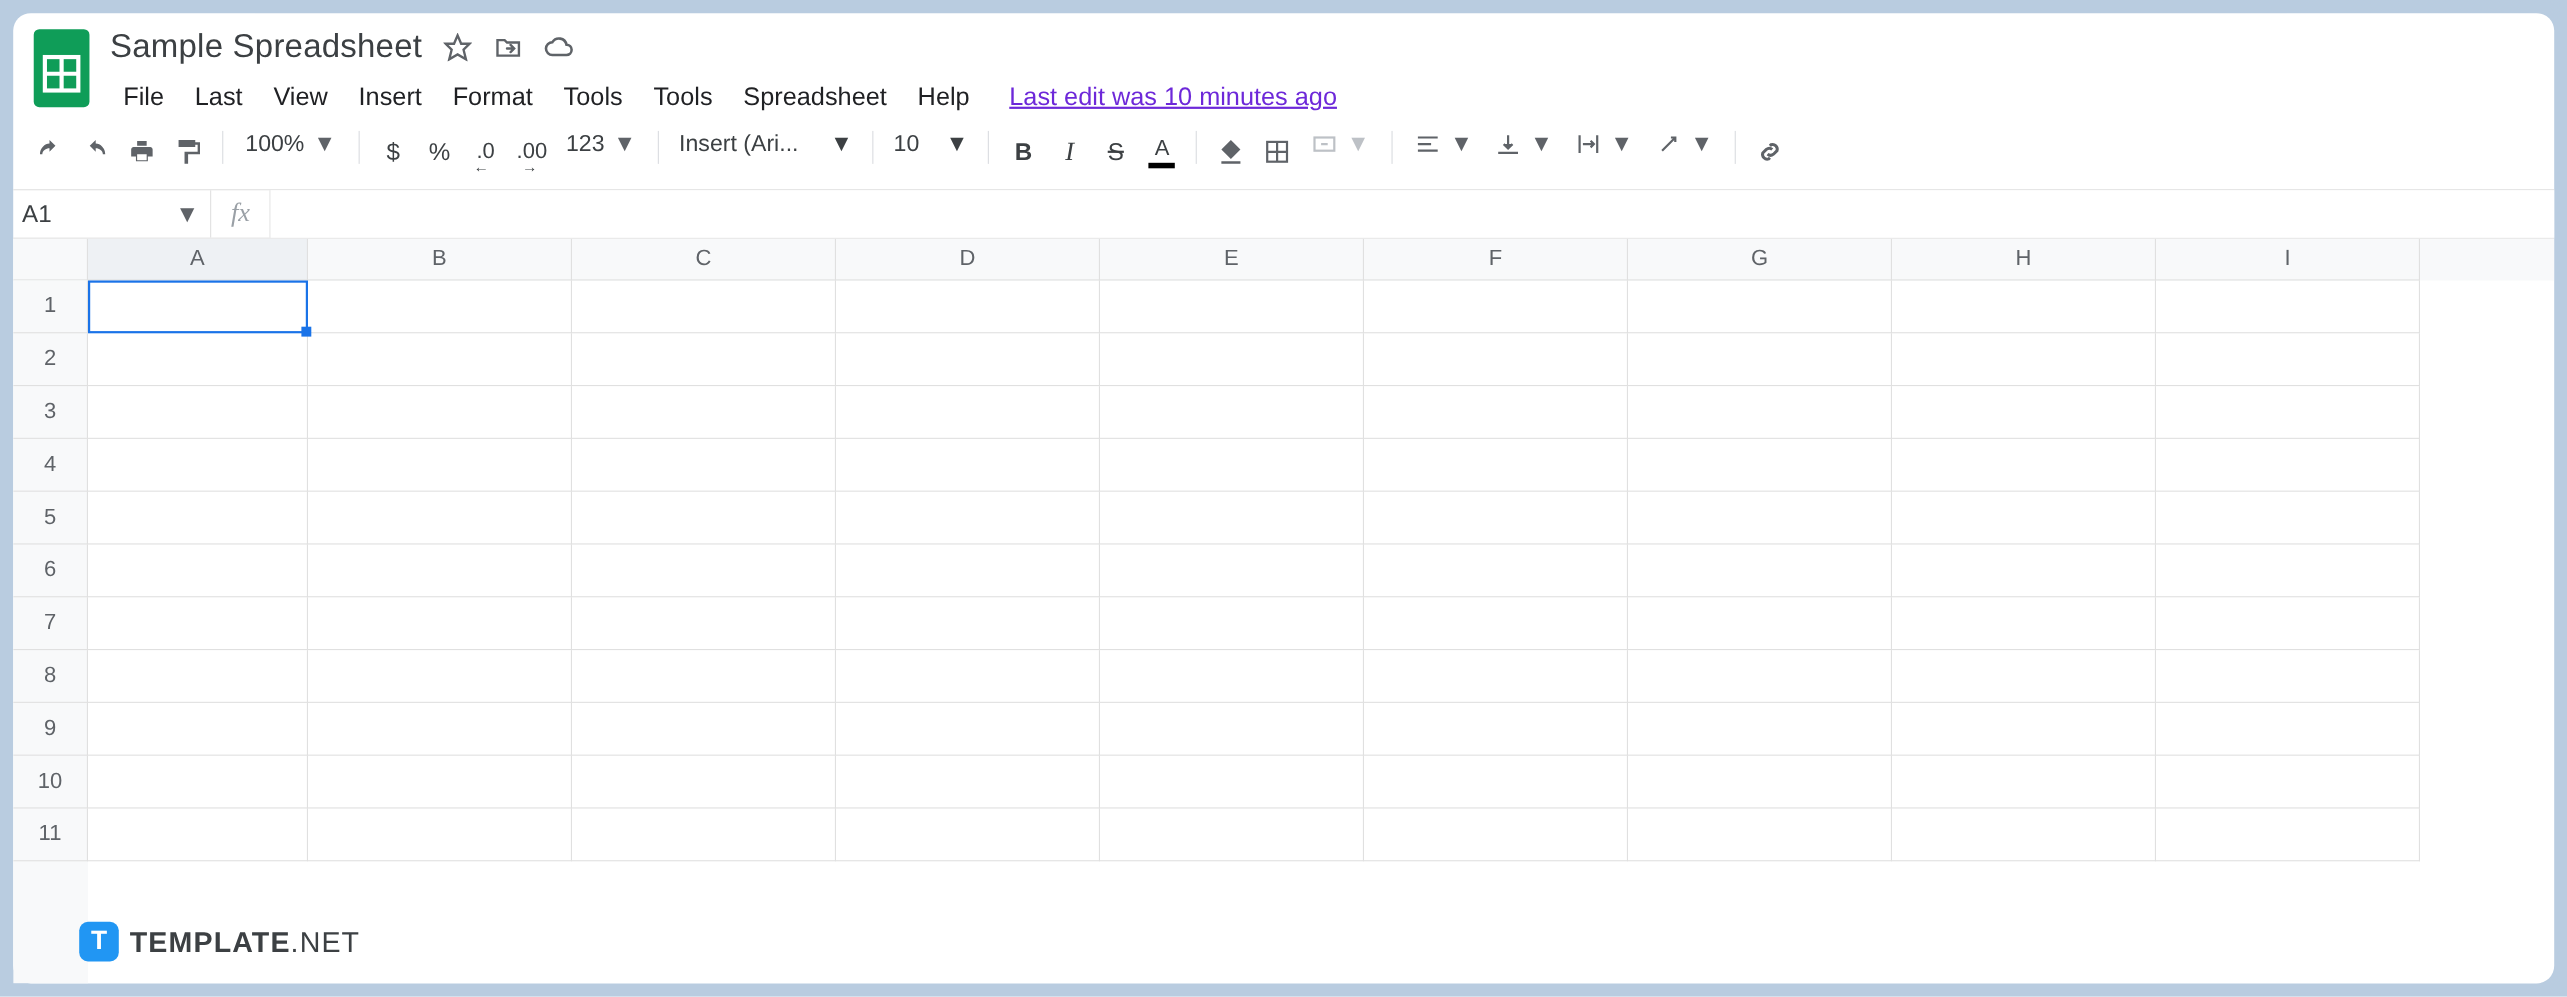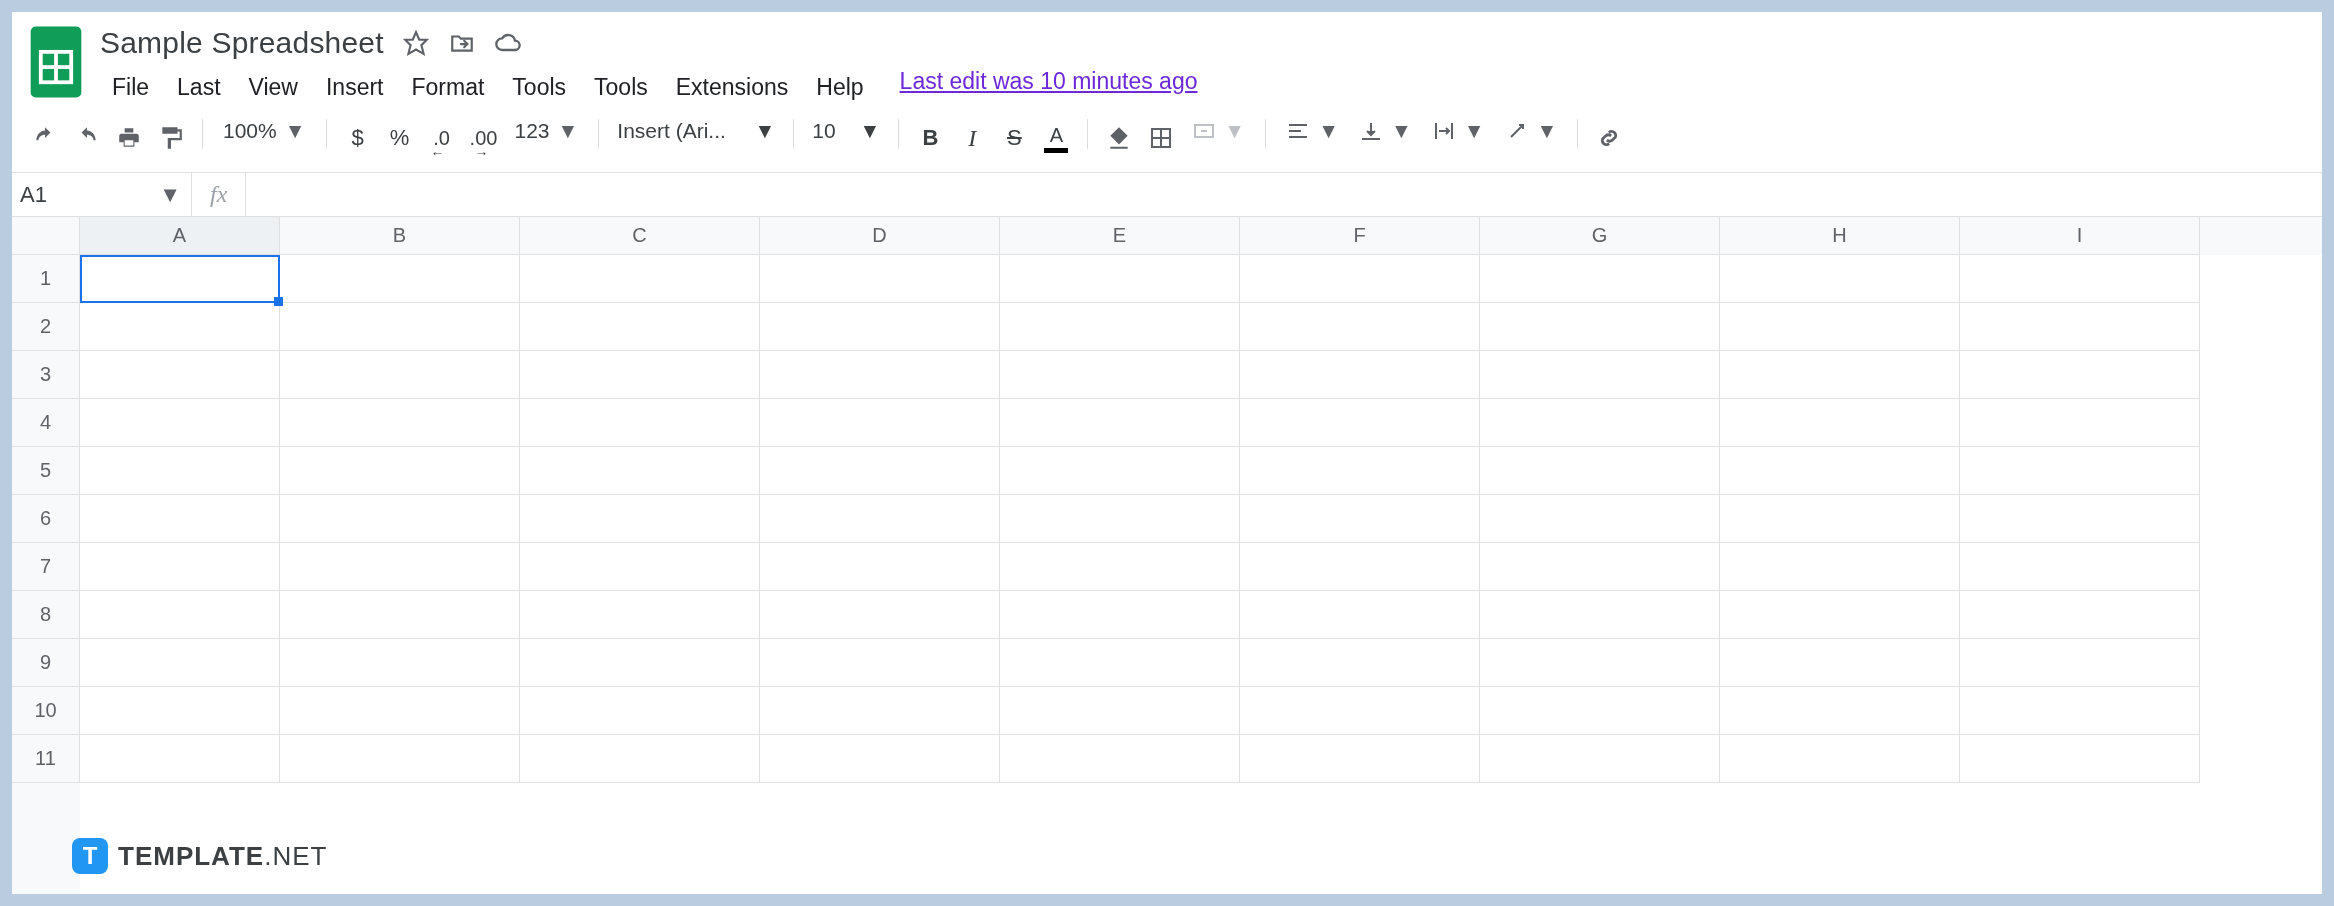--- a/index.html
+++ b/index.html
@@ -6,21 +6,21 @@
 body {
   font-family: Arial, "Helvetica Neue", sans-serif;
   background: #b9cce0;
   padding: 12px;
   width: 2334px;
   height: 906px;
   overflow: hidden;
 }
 .app-shell {
   background: #fff;
-  border-radius: 0;
+  border-radius: 16px;
   width: 100%;
   height: 100%;
   display: flex;
   flex-direction: column;
   position: relative;
 }
 .header {
   display: flex;
   align-items: flex-start;
   padding: 10px 14px 2px 14px;
@@ -50,21 +50,21 @@
 .title-icon {
   color: #5f6368;
   display: inline-flex;
   align-items: center;
   justify-content: center;
   width: 28px;
   height: 28px;
 }
 .menu-row {
   display: flex;
-  align-items: flex-start;
+  align-items: center;
   gap: 0;
   padding: 6px 0 4px 2px;
 }
 .menu-item {
   font-size: 23px;
   color: #202124;
   padding: 6px 14px;
   cursor: pointer;
   border-radius: 4px;
 }
@@ -313,21 +313,21 @@
         </span>
       </div>
       <div class="menu-row">
         <span class="menu-item">File</span>
         <span class="menu-item">Last</span>
         <span class="menu-item">View</span>
         <span class="menu-item">Insert</span>
         <span class="menu-item">Format</span>
         <span class="menu-item">Tools</span>
         <span class="menu-item">Tools</span>
-        <span class="menu-item">Extensions</span>
+        <span class="menu-item">Spreadsheet</span>
         <span class="menu-item">Help</span>
         <span class="last-edit">Last edit was 10 minutes ago</span>
       </div>
     </div>
   </div>
 
   <div class="toolbar">
     <span class="tb-btn">
       <svg width="26" height="26" viewBox="0 0 24 24" fill="#5f6368">
           <path d="M12 5V2L7 7l5 5V9c3 0 6 2 6 5h2c0-5-4-9-8-9z" transform="scale(-1,1) translate(-24,0)"></path>

